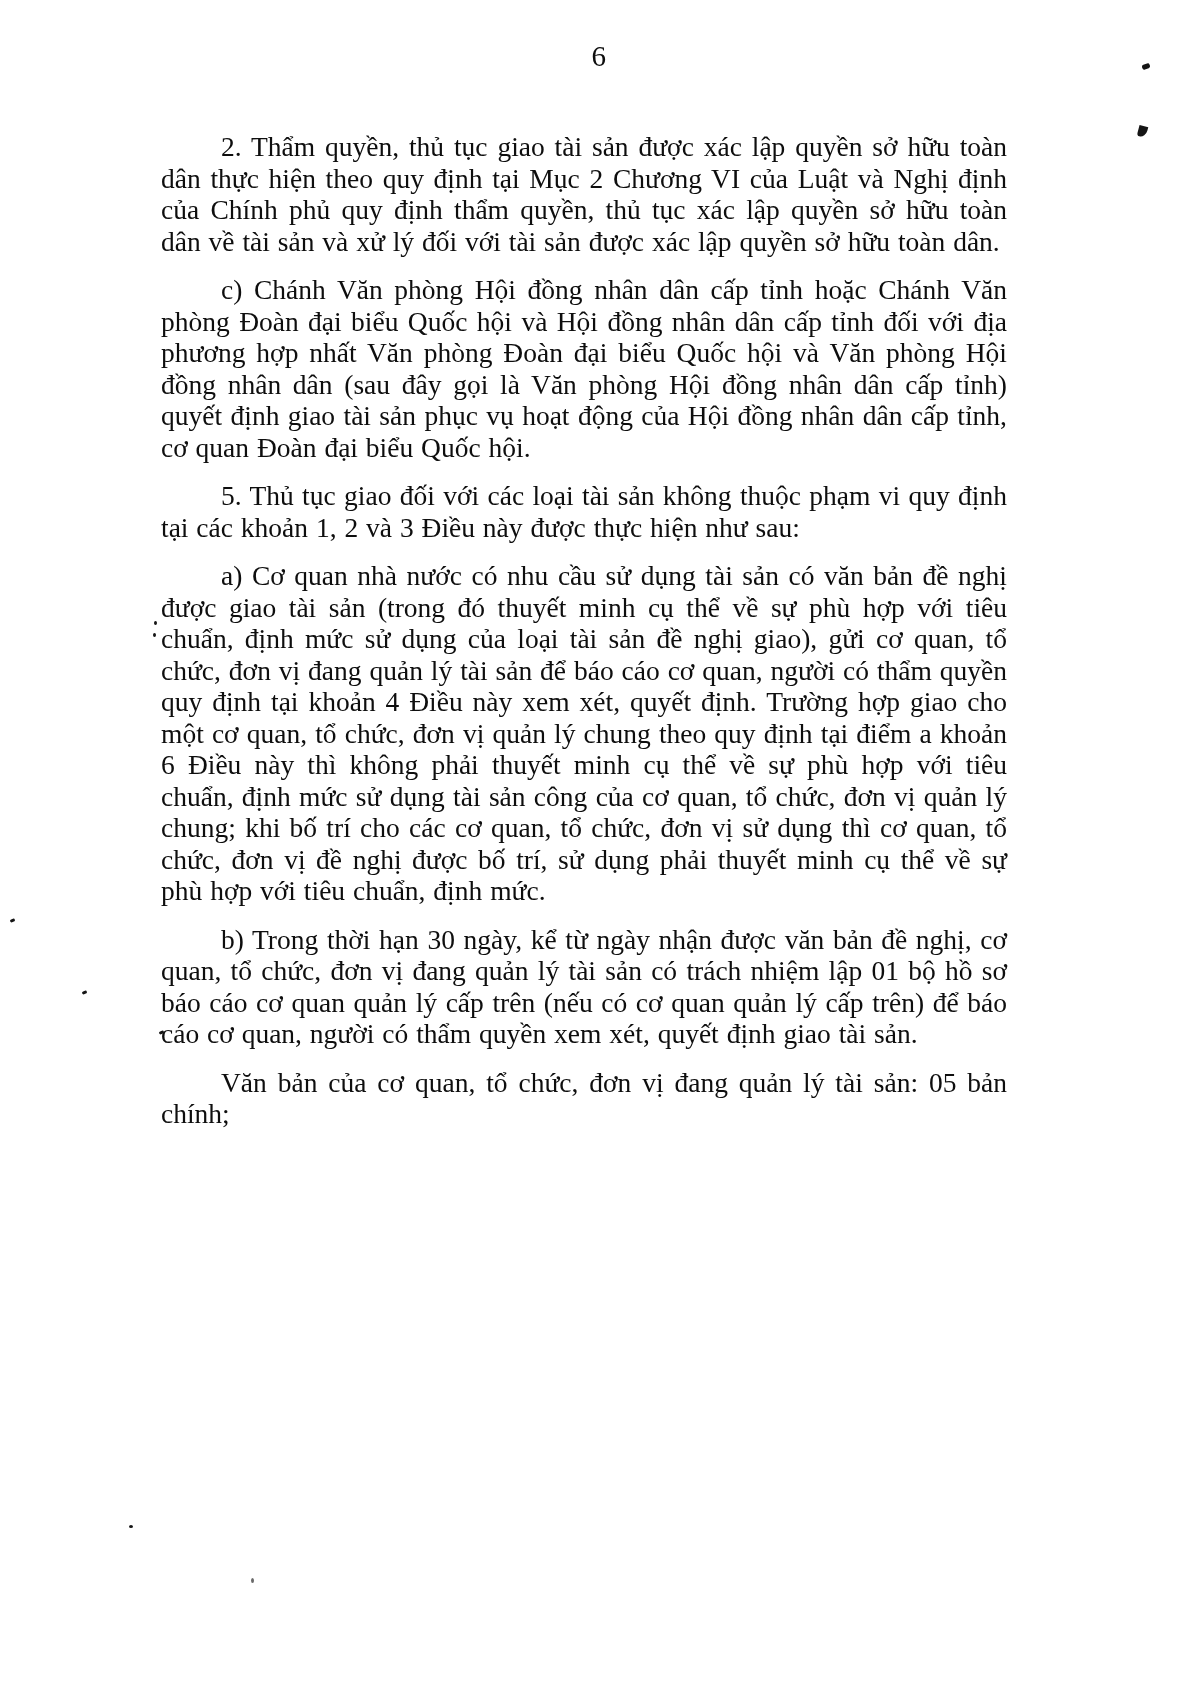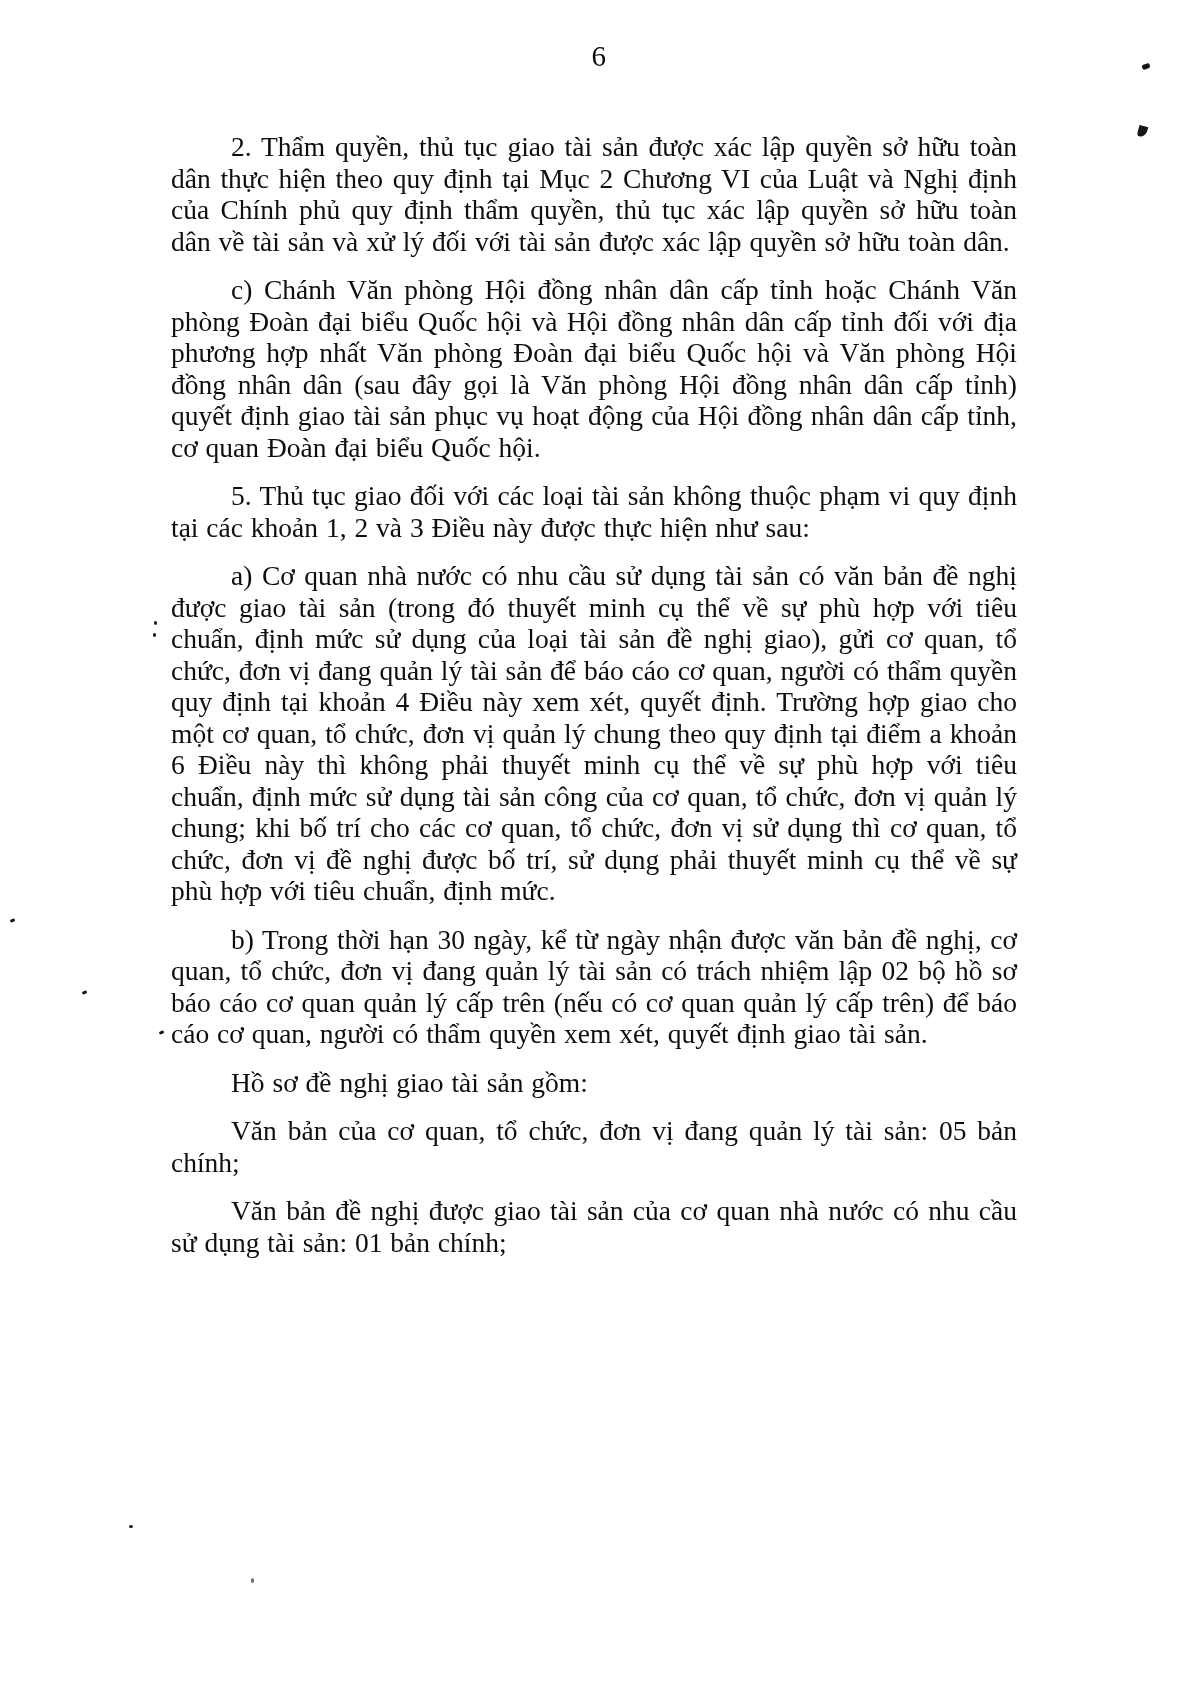--- a/index.html
+++ b/index.html
@@ -23,21 +23,21 @@
     left: 0;
     width: 100%;
     text-align: center;
     font-size: 29px;
     line-height: 1;
     letter-spacing: 0.5px;
   }
   .content {
     position: absolute;
     top: 131px;
-    left: 171px;
+    left: 161px;
     width: 846px;
   }
   .content p {
     margin: 0 0 17px 0;
     font-size: 27.5px;
     line-height: 31.5px;
     text-align: justify;
     text-indent: 60px;
     word-spacing: 1px;
   }
@@ -62,24 +62,22 @@
 
 <div class="page">
 
   <div class="page-number">6</div>
 
   <div class="content">
     <p>2. Thẩm quyền, thủ tục giao tài sản được xác lập quyền sở hữu toàn dân thực hiện theo quy định tại Mục 2 Chương VI của Luật và Nghị định của Chính phủ quy định thẩm quyền, thủ tục xác lập quyền sở hữu toàn dân về tài sản và xử lý đối với tài sản được xác lập quyền sở hữu toàn dân.</p>
     <p>c) Chánh Văn phòng Hội đồng nhân dân cấp tỉnh hoặc Chánh Văn phòng Đoàn đại biểu Quốc hội và Hội đồng nhân dân cấp tỉnh đối với địa phương hợp nhất Văn phòng Đoàn đại biểu Quốc hội và Văn phòng Hội đồng nhân dân (sau đây gọi là Văn phòng Hội đồng nhân dân cấp tỉnh) quyết định giao tài sản phục vụ hoạt động của Hội đồng nhân dân cấp tỉnh, cơ quan Đoàn đại biểu Quốc hội.</p>
     <p>5. Thủ tục giao đối với các loại tài sản không thuộc phạm vi quy định tại các khoản 1, 2 và 3 Điều này được thực hiện như sau:</p>
     <p>a) Cơ quan nhà nước có nhu cầu sử dụng tài sản có văn bản đề nghị được giao tài sản (trong đó thuyết minh cụ thể về sự phù hợp với tiêu chuẩn, định mức sử dụng của loại tài sản đề nghị giao), gửi cơ quan, tổ chức, đơn vị đang quản lý tài sản để báo cáo cơ quan, người có thẩm quyền quy định tại khoản 4 Điều này xem xét, quyết định. Trường hợp giao cho một cơ quan, tổ chức, đơn vị quản lý chung theo quy định tại điểm a khoản 6 Điều này thì không phải thuyết minh cụ thể về sự phù hợp với tiêu chuẩn, định mức sử dụng tài sản công của cơ quan, tổ chức, đơn vị quản lý chung; khi bố trí cho các cơ quan, tổ chức, đơn vị sử dụng thì cơ quan, tổ chức, đơn vị đề nghị được bố trí, sử dụng phải thuyết minh cụ thể về sự phù hợp với tiêu chuẩn, định mức.</p>
-    <p>b) Trong thời hạn 30 ngày, kể từ ngày nhận được văn bản đề nghị, cơ quan, tổ chức, đơn vị đang quản lý tài sản có trách nhiệm lập 02 bộ hồ sơ báo cáo cơ quan quản lý cấp trên (nếu có cơ quan quản lý cấp trên) để báo cáo cơ quan, người có thẩm quyền xem xét, quyết định giao tài sản.</p>
-    <p>Hồ sơ đề nghị giao tài sản gồm:</p>
+    <p>b) Trong thời hạn 30 ngày, kể từ ngày nhận được văn bản đề nghị, cơ quan, tổ chức, đơn vị đang quản lý tài sản có trách nhiệm lập 01 bộ hồ sơ báo cáo cơ quan quản lý cấp trên (nếu có cơ quan quản lý cấp trên) để báo cáo cơ quan, người có thẩm quyền xem xét, quyết định giao tài sản.</p>
     <p>Văn bản của cơ quan, tổ chức, đơn vị đang quản lý tài sản: 05 bản chính;</p>
-    <p>Văn bản đề nghị được giao tài sản của cơ quan nhà nước có nhu cầu sử dụng tài sản: 01 bản chính;</p>
   </div>
 
   <div class="speck dash" style="left:1142px; top:64px;  width:8px;  height:5px;"></div>
   <div class="speck hook" style="left:1138px; top:126px; width:9px;  height:11px;"></div>
   <div class="speck" style="left:154px;  top:621px; width:3px;  height:4px;"></div>
   <div class="speck" style="left:153px;  top:633px; width:3px;  height:4px;"></div>
   <div class="speck dash" style="left:10px;   top:919px; width:5px;  height:3px;"></div>
   <div class="speck dash" style="left:82px;   top:991px; width:5px;  height:3px;"></div>
   <div class="speck dash" style="left:159px;  top:1031px; width:5px; height:3px;"></div>
   <div class="speck" style="left:129px;  top:1525px; width:4px; height:3px;"></div>

